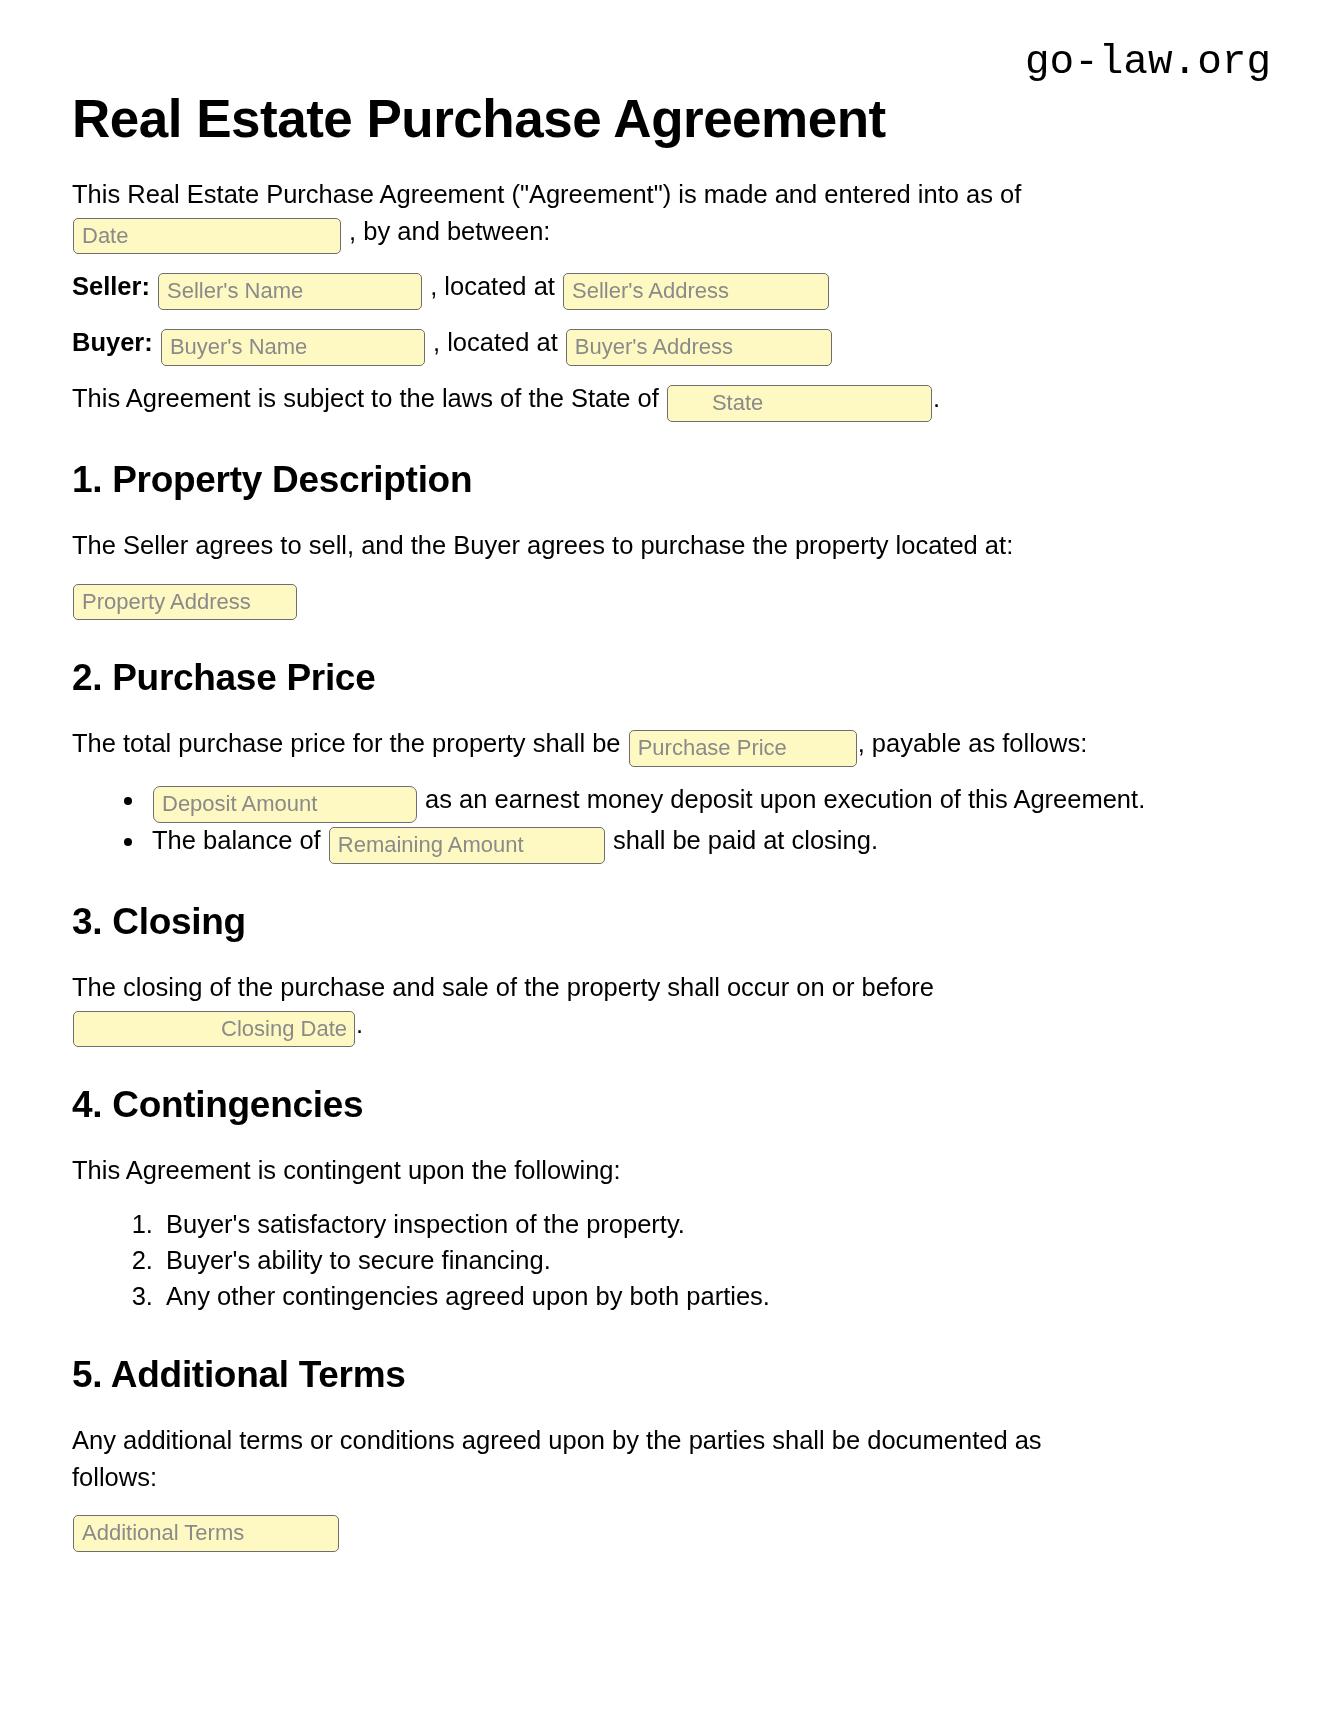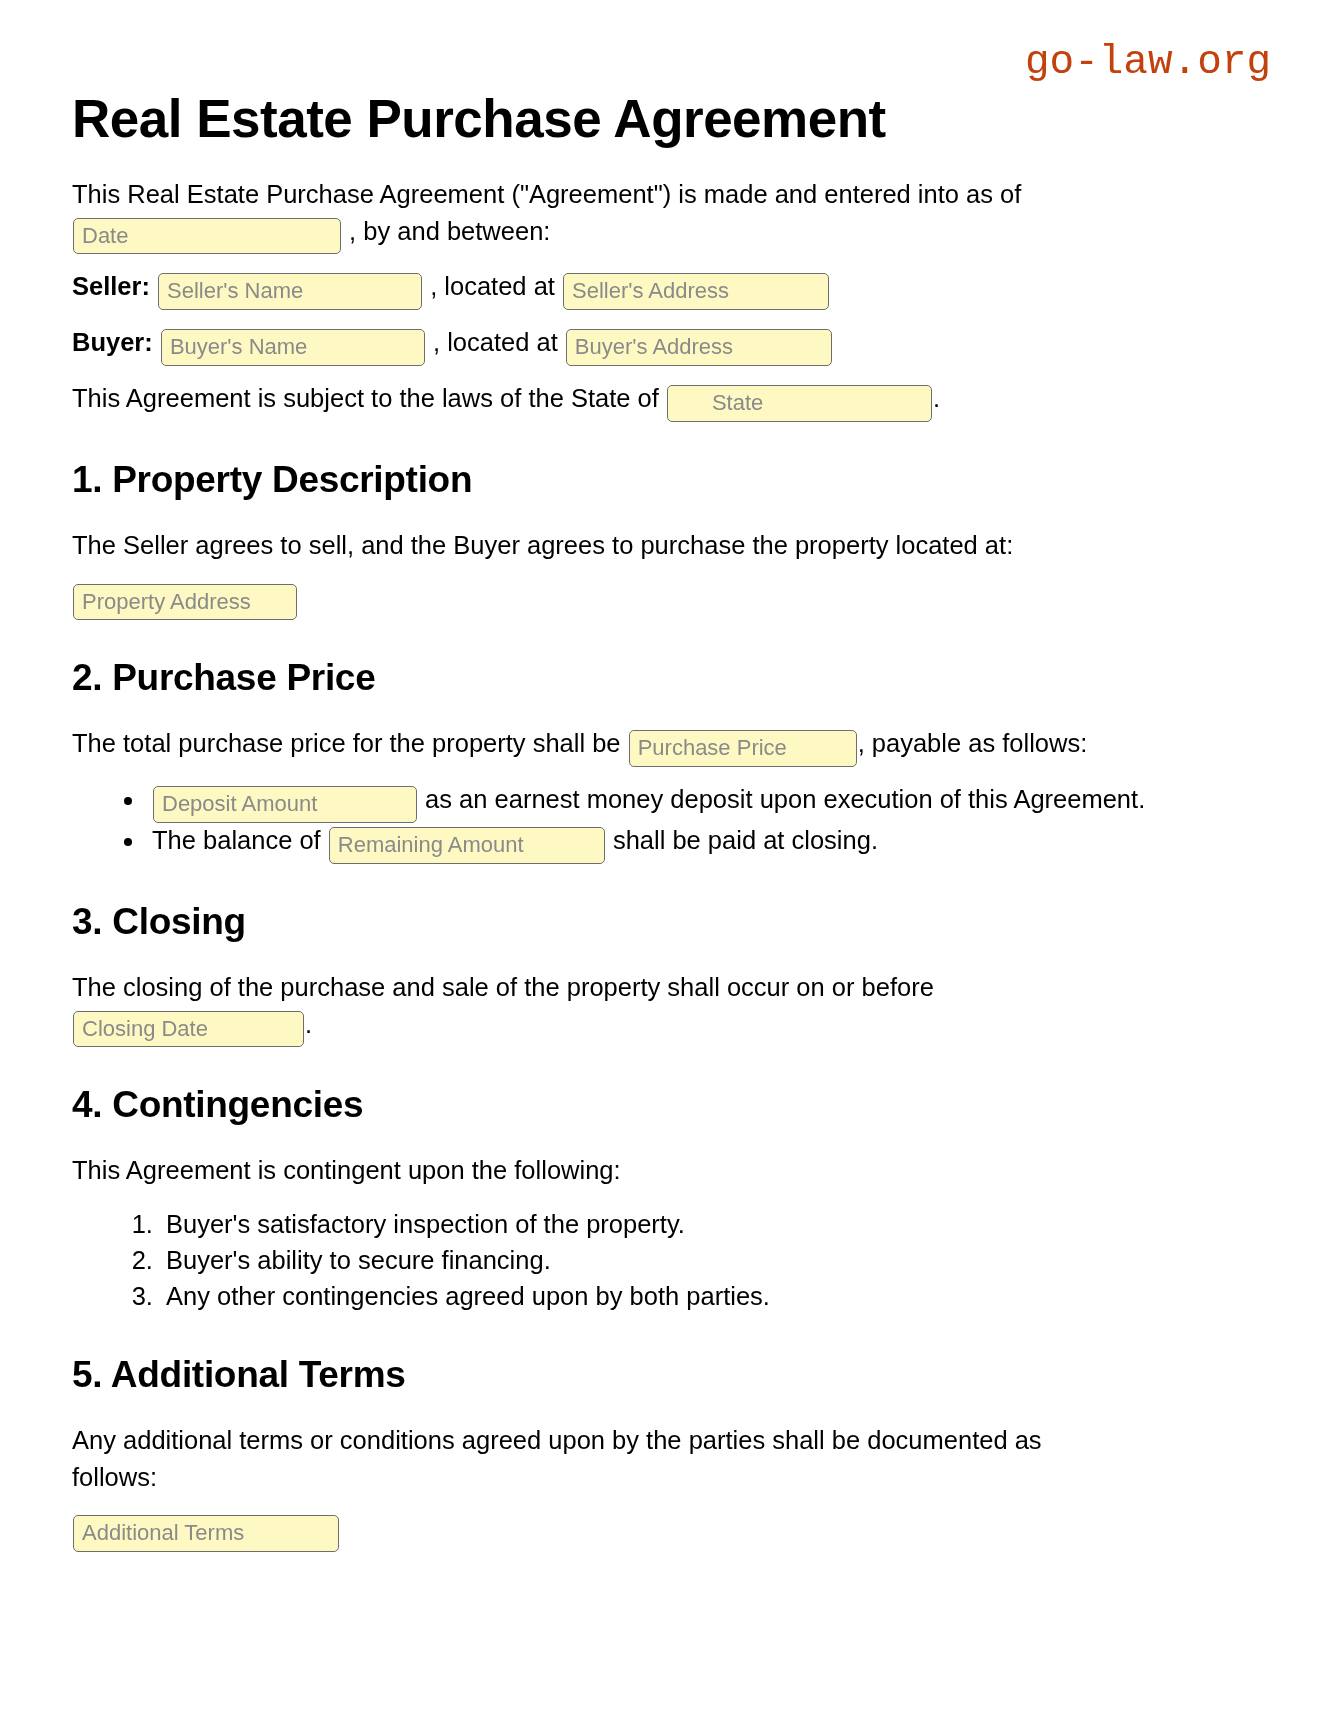--- a/index.html
+++ b/index.html
@@ -21,21 +21,21 @@
     box-sizing: border-box;
     padding: 34px 72px 40px 72px;
   }
   .watermark {
     position: absolute;
     top: 42px;
     right: 60px;
     font-family: "Liberation Mono", "DejaVu Sans Mono", monospace;
     font-size: 41px;
     letter-spacing: 0px;
-    color: #c2410c;
+    color: #000000;
     white-space: nowrap;
     line-height: 1;
   }
   h1.doc-title {
     font-family: "Liberation Sans", sans-serif;
     font-size: 53px;
     font-weight: bold;
     line-height: 1.1;
     margin: 56px 0 28px 0;
     letter-spacing: -0.5px;
@@ -73,23 +73,23 @@
     white-space: nowrap;
   }
   .fld::-webkit-input-placeholder { color: #8a8a8a; }
 
   .w-date { width: 268px; }
   .w-name { width: 264px; }
   .w-addr { width: 266px; }
   .w-state { width: 265px; padding-left: 44px; }
   .w-propaddr { width: 224px; }
   .w-price { width: 228px; }
-  .w-deposit { width: 264px; }
+  .w-deposit { width: 264px; border-radius: 7px; }
   .w-remaining { width: 276px; }
-  .w-closedate { width: 231px; }
+  .w-closedate { width: 282px; text-align: right; }
   .w-addterms { width: 266px; }
 
   ul.bullets {
     margin: 14px 0 10px 0;
     padding-left: 74px;
     list-style: disc;
   }
   ul.bullets li {
     font-size: 25.5px;
     line-height: 1.44;

